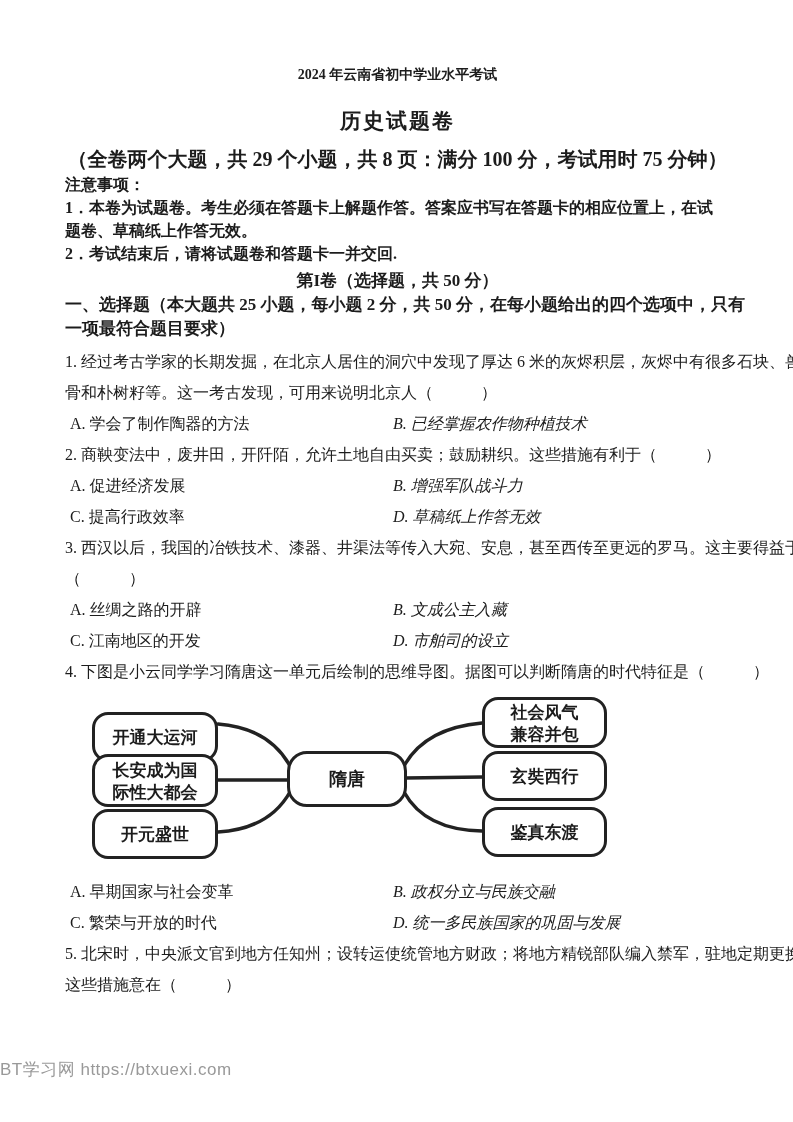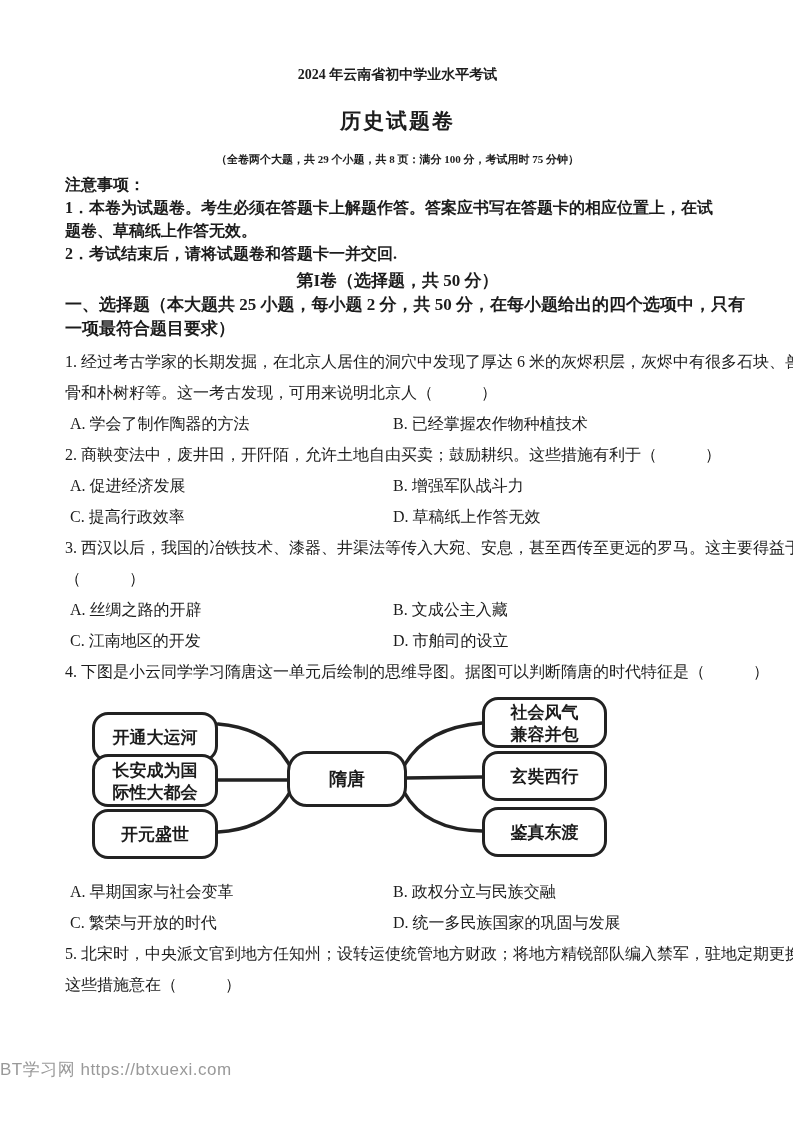--- a/index.html
+++ b/index.html
@@ -5,30 +5,30 @@
   html,body{margin:0;padding:0;background:#ffffff;}
   .page{
     position:relative;width:793px;height:1122px;background:#ffffff;
     font-family:"Liberation Serif","DejaVu Serif",serif;color:#1c1c1c;
     overflow:hidden;margin:0 auto;
   }
   .content{position:absolute;left:65px;top:62px;width:665px;}
   .t-center{text-align:center;}
   .h-title{font-size:14px;font-weight:bold;line-height:26px;white-space:nowrap;}
   .h-sub{font-size:21px;font-weight:bold;line-height:26px;margin-top:20px;letter-spacing:2px;}
-  .h-info{font-size:11px;font-weight:bold;line-height:22px;margin-top:14px;white-space:nowrap;}
+  .h-info{font-size:20px;font-weight:bold;line-height:22px;margin-top:14px;white-space:nowrap;}
   .note-label{font-size:16px;font-weight:bold;line-height:23px;margin-top:3px;}
   .note-line{font-size:16px;font-weight:bold;line-height:23px;white-space:nowrap;}
   .part-title{font-size:17px;font-weight:bold;line-height:24px;margin-top:4px;text-align:center;white-space:nowrap;}
   .sec-line{font-size:17px;font-weight:bold;line-height:24px;white-space:nowrap;}
   .qline{font-size:16px;line-height:31px;white-space:nowrap;}
   .q-first{margin-top:5px;}
   .opt-row{display:flex;}
   .opt-a{width:323px;padding-left:5px;}
-  .opt-b{flex:1;}
+  .opt-b{flex:1;font-style:italic;}
   
   .diagram{position:relative;width:540px;height:182px;margin:7px 0 0 12px;}
   .links{position:absolute;left:0;top:0;}
   .dbox{
     position:absolute;border:3px solid #222222;border-radius:16px;background:#ffffff;
     display:flex;flex-direction:column;align-items:center;justify-content:center;
     font-family:"DejaVu Sans","Liberation Sans",sans-serif;font-weight:bold;
     font-size:17px;line-height:22px;box-sizing:border-box;white-space:nowrap;
   }
   .dbox.center{border-radius:20px;font-size:18px;}

